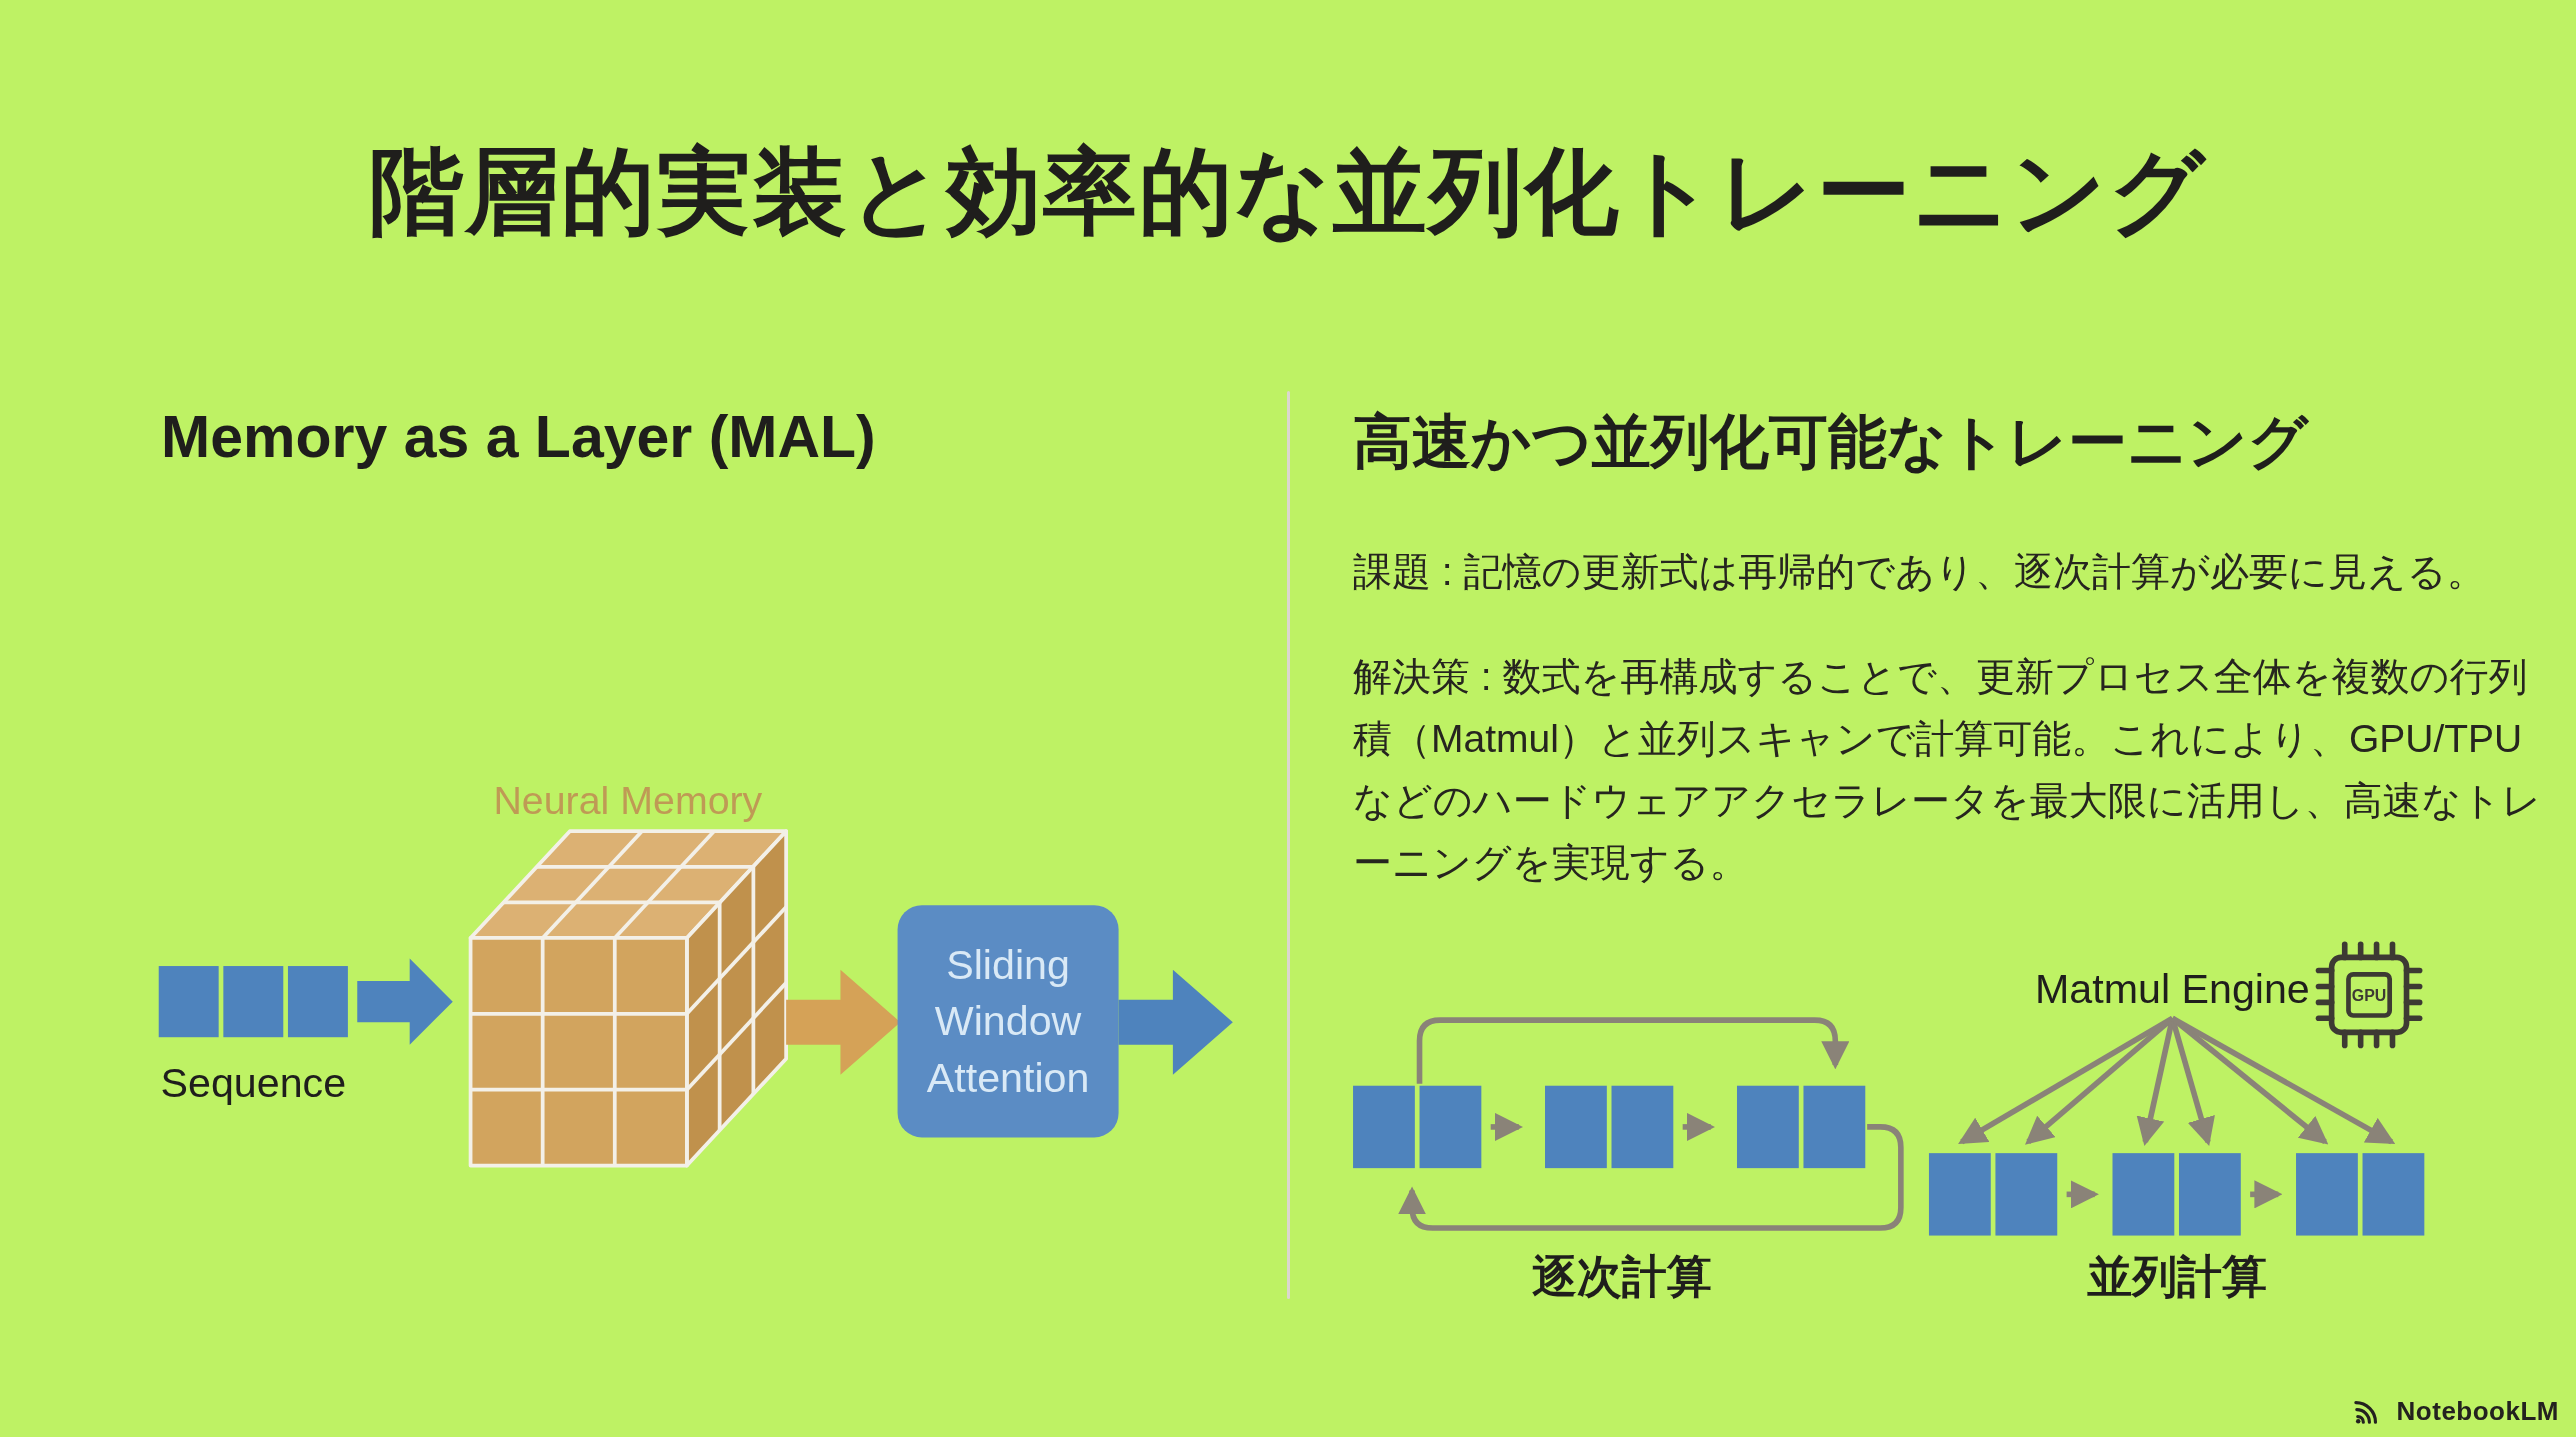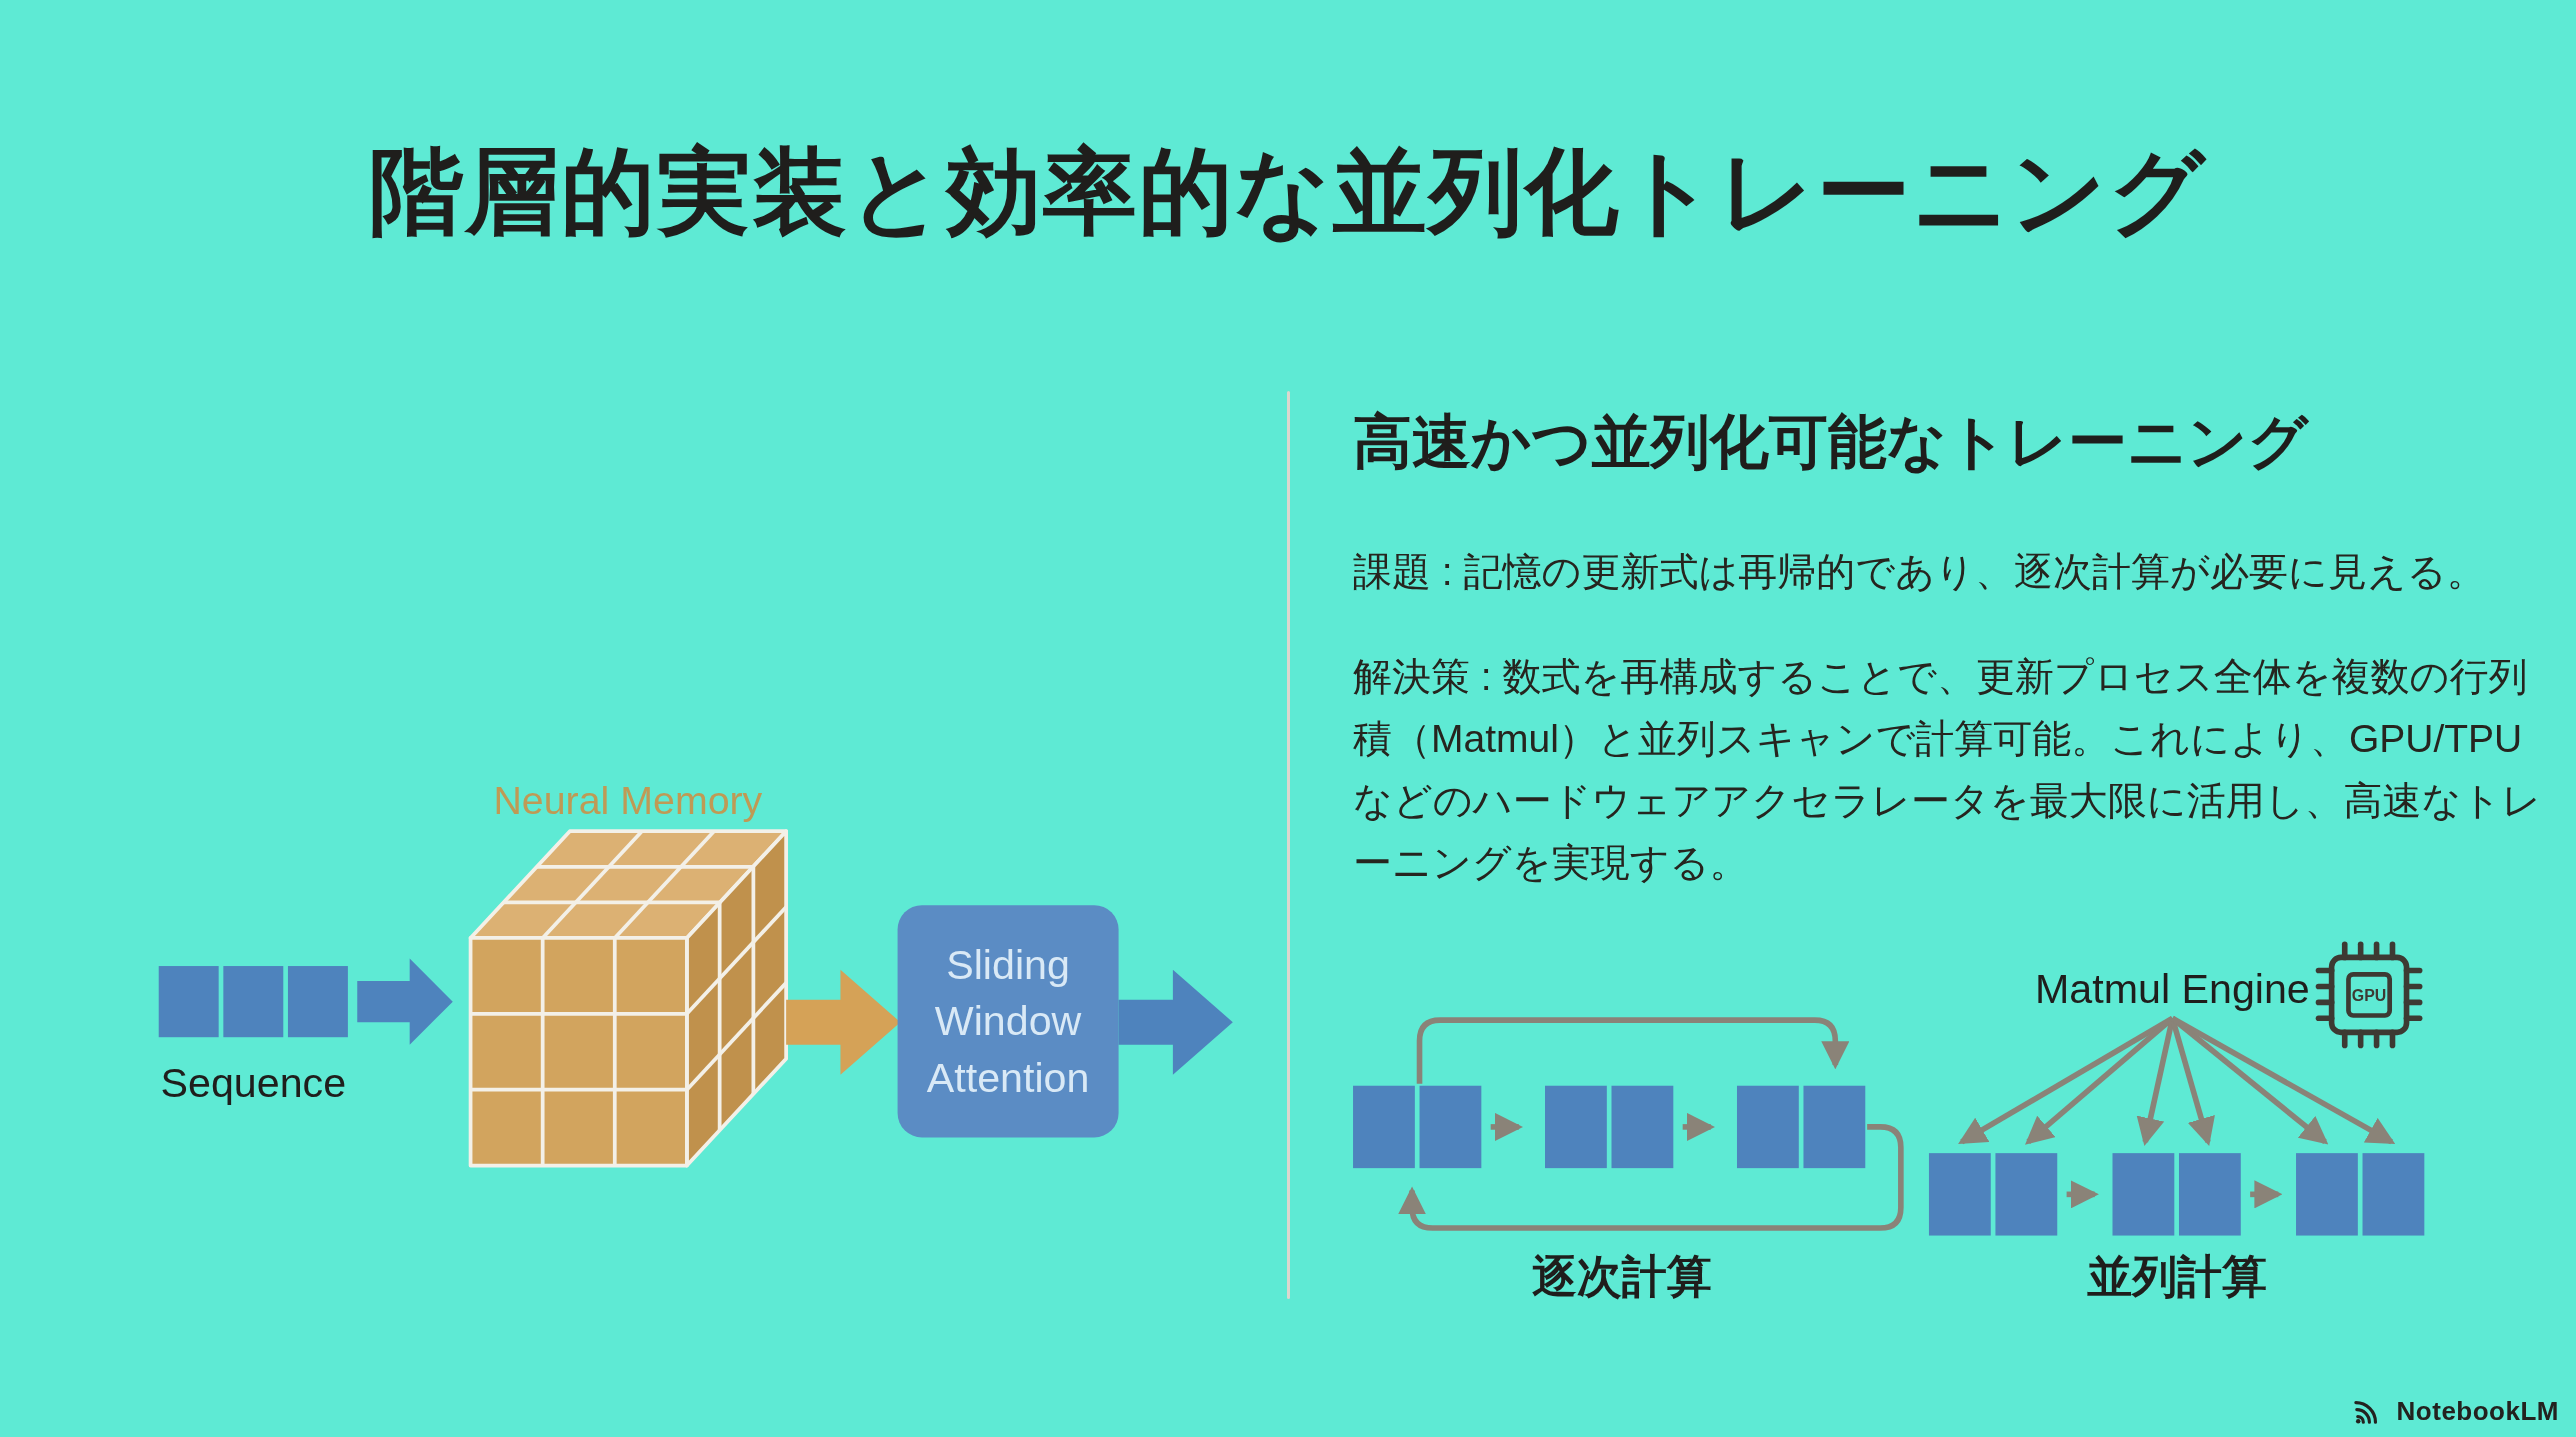--- a/index.html
+++ b/index.html
@@ -1,17 +1,17 @@
 <!DOCTYPE html>
 <html lang="ja" style="font-size:15px"><head>
 <meta charset="utf-8">
 <style>
   html,body{margin:0;padding:0;background:#f2f0ea;}
   .slide{
-    position:relative;width:2576px;height:1438px;background:#5eead4;overflow:hidden;
+    position:relative;width:2576px;height:1438px;background:#bef264;overflow:hidden;
     font-family:"Liberation Sans","DejaVu Sans",sans-serif;color:#232220;
   }
   .title{
     position:absolute;top:129px;left:0;width:100%;text-align:center;
     font-size:94px;font-weight:700;letter-spacing:1.9px;color:#1f1e1c;
   }
   .col-heading{position:absolute;font-size:59px;font-weight:700;color:#1f1e1c;white-space:nowrap;}
   .left-heading{left:161px;top:403px;}
   .right-heading{left:1353px;top:403px;text-align:center;}
   .body-text{position:absolute;font-size:39px;line-height:62px;font-weight:500;color:#26251f;}
@@ -25,20 +25,21 @@
   .footer .brand-text{font-size:26px;font-weight:700;color:#23221f;letter-spacing:0.5px;}
   svg text{font-family:"Liberation Sans","DejaVu Sans",sans-serif;}
 </style>
 </head>
 <body>
 
 <div class="slide">
 
   <div class="title">階層的実装と効率的な並列化トレーニング</div>
 
+  <div class="col-heading left-heading">Memory as a Layer (MAL)</div>
 
   <div class="divider"></div>
 
   <div class="col-heading right-heading">高速かつ並列化可能なトレーニング</div>
   <div class="body-text right-solution">解決策 : 数式を再構成することで、更新プロセス全体を複数の行列積（Matmul）と並列スキャンで計算可能。これにより、GPU/TPUなどのハードウェアアクセラレータを最大限に活用し、高速なトレーニングを実現する。</div>
   <div class="body-text right-problem">課題 : 記憶の更新式は再帰的であり、逐次計算が必要に見える。</div>
 
   <svg class="left-svg" width="1105" height="487" viewBox="0 0 1180 520">
     <defs>
       <marker id="bluehead" viewBox="0 0 10 10" refX="8.5" refY="5" markerWidth="5" markerHeight="5" orient="auto-start-reverse">

